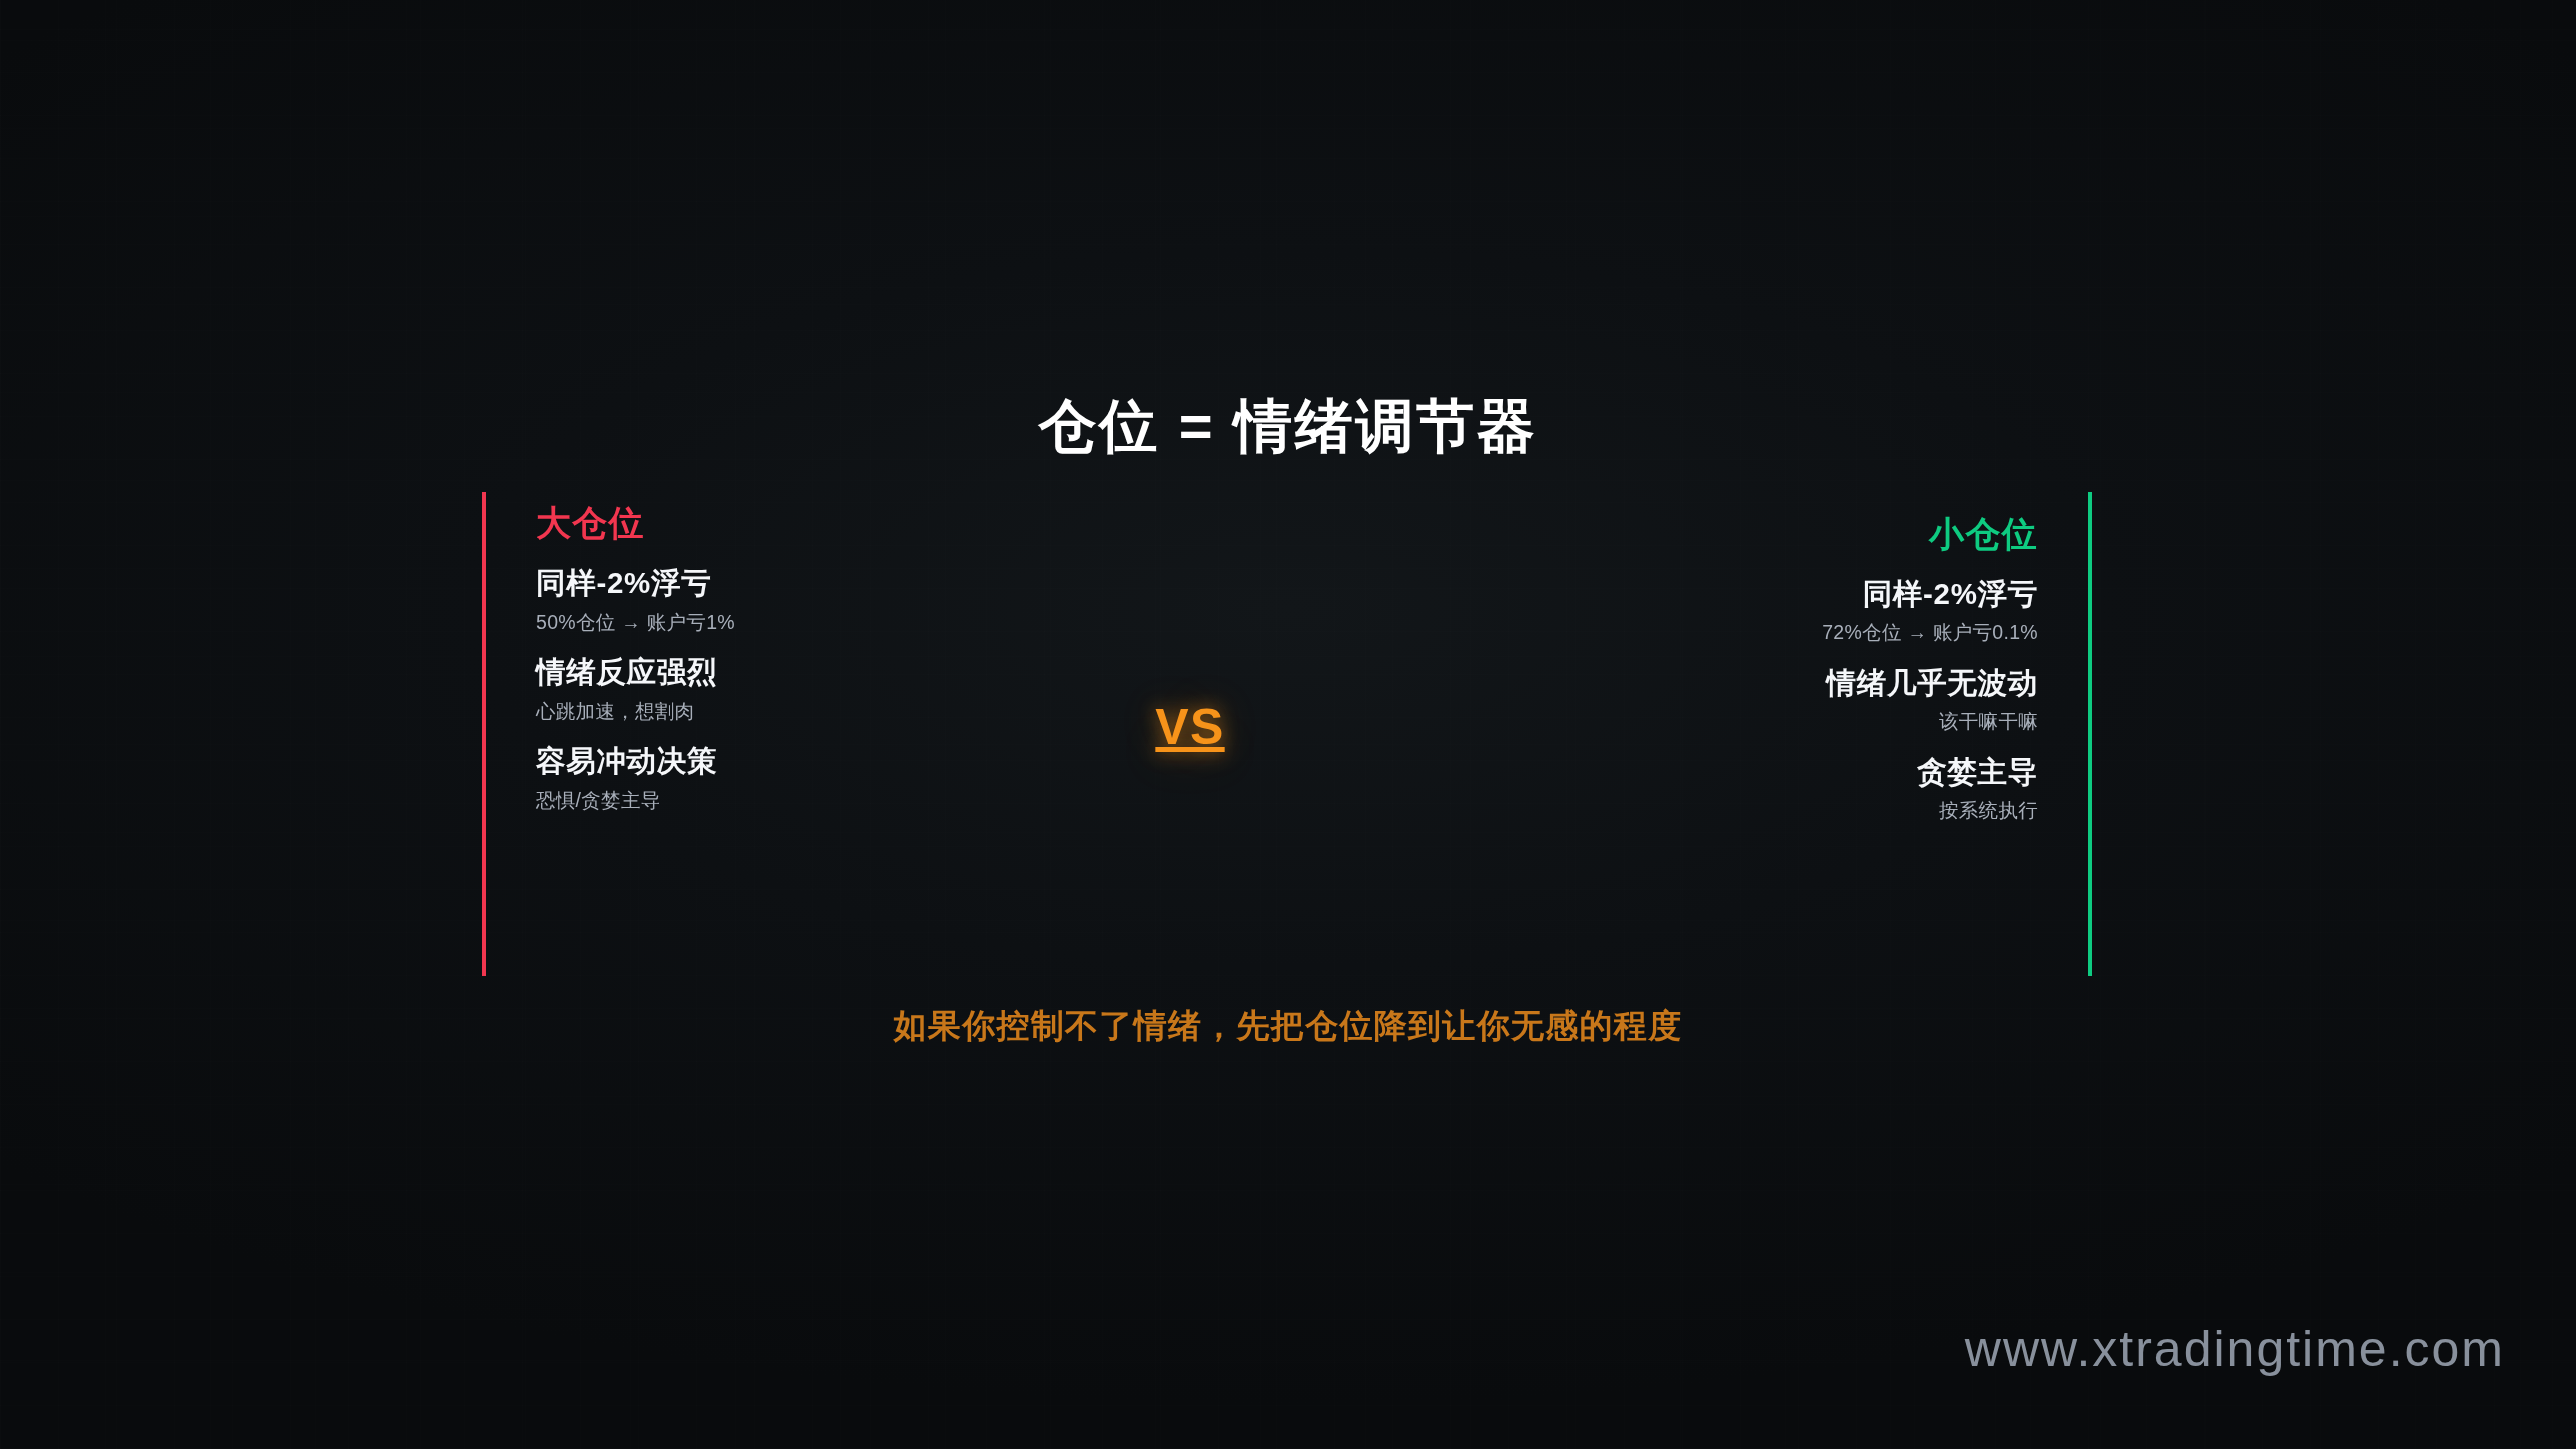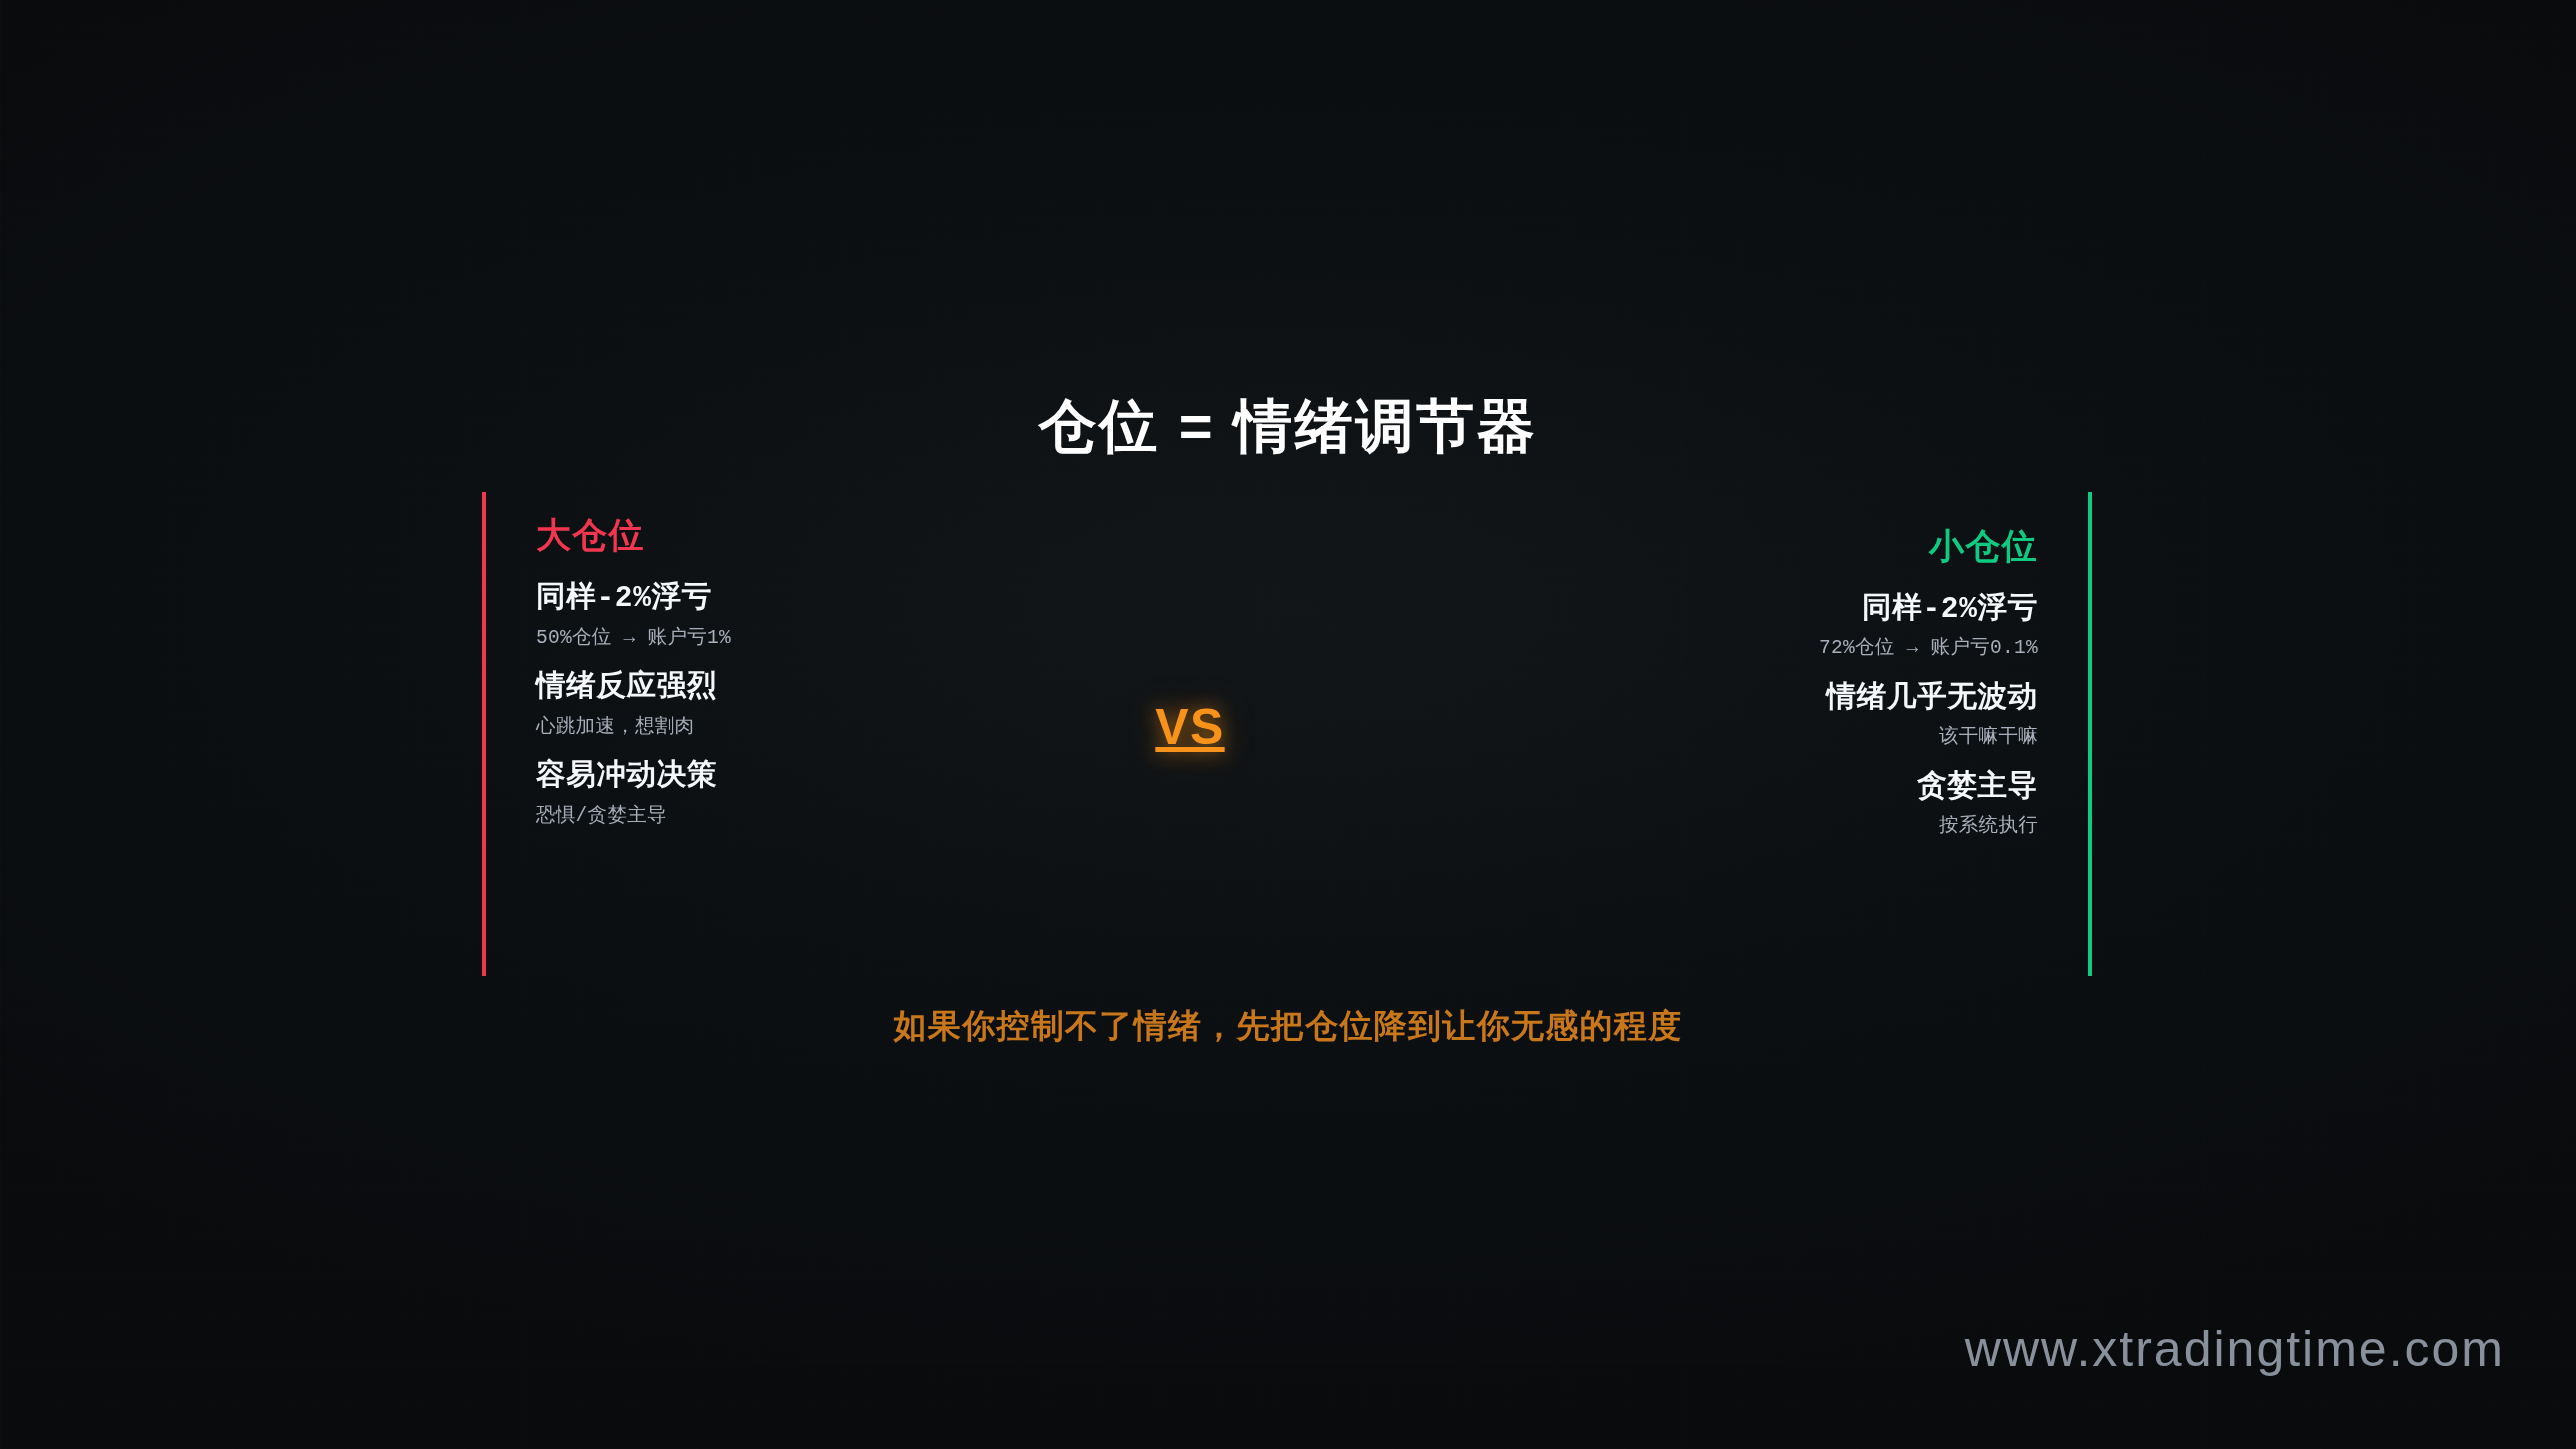--- a/index.html
+++ b/index.html
@@ -65,23 +65,22 @@
     position: absolute;
     top: 0;
     width: 4px;
     height: 484px;
   }
   .rule.left  { left: 0;        background: #f2364f; }
   .rule.right { right: 0;       background: #0ecb81; }
 
   .column {
     position: absolute;
-    top: 16px;
+    top: 0;
     width: 644px;
-    font-family: Liberation Mono, monospace;
   }
   .column.left  { left: 54px;  text-align: left;  }
   .column.right { right: 54px; text-align: right; }
 
   .col-head {
     font-size: 35px;
     font-weight: bold;
     line-height: 1;
     letter-spacing: 1.3px;
     margin-top: 13.4px;

